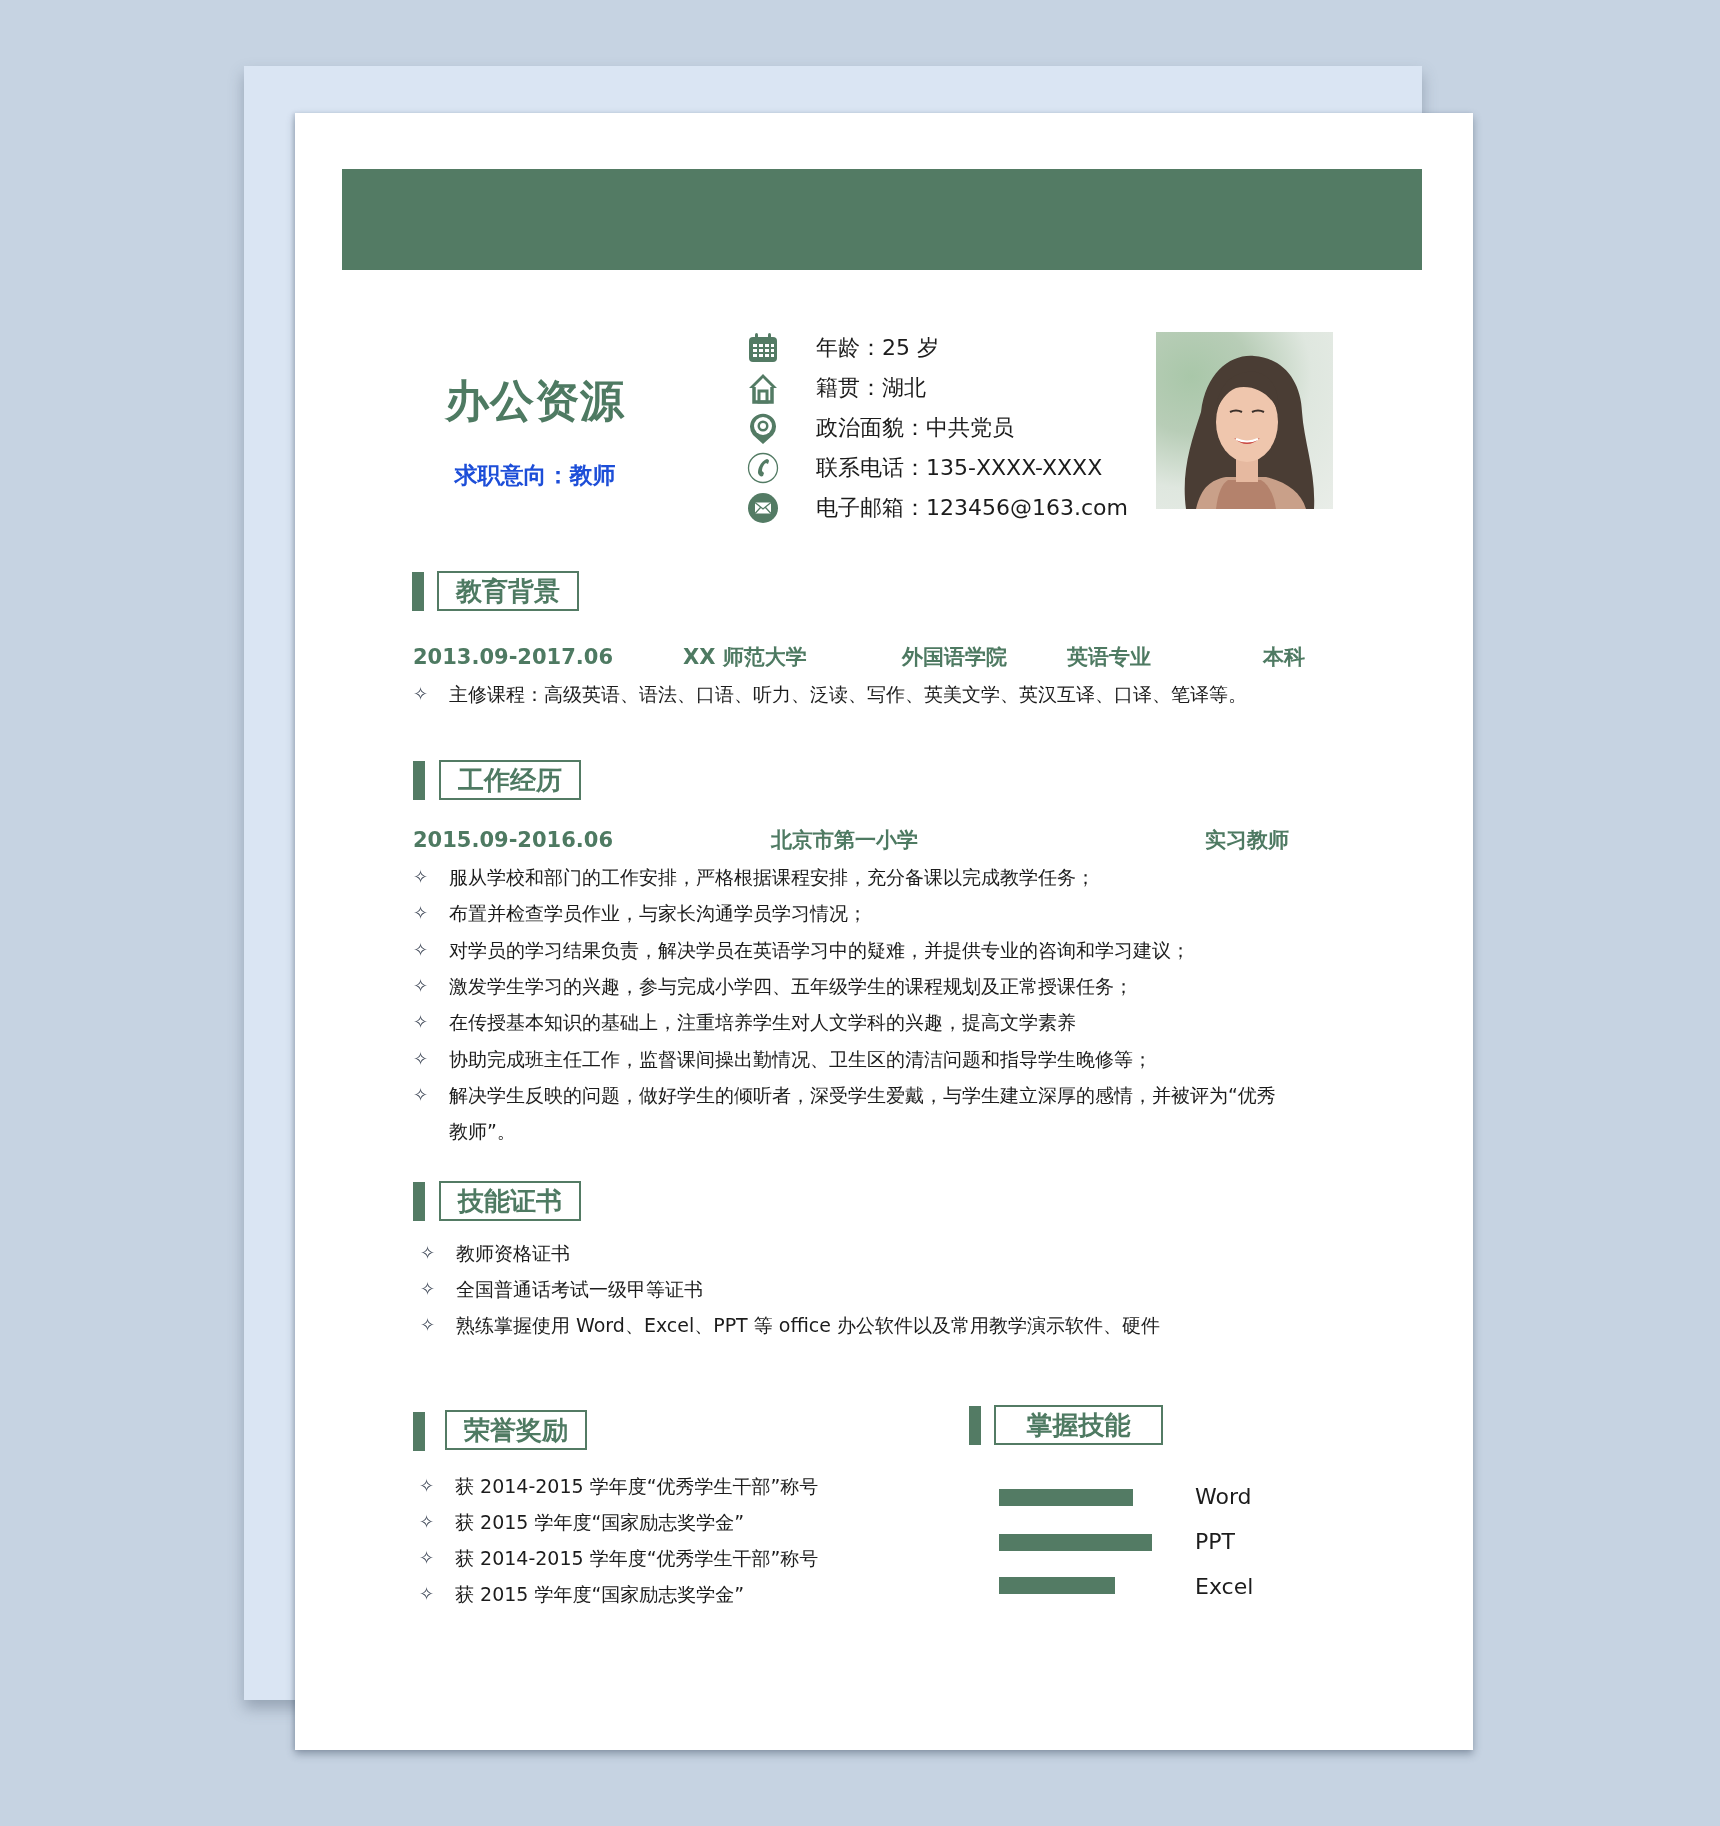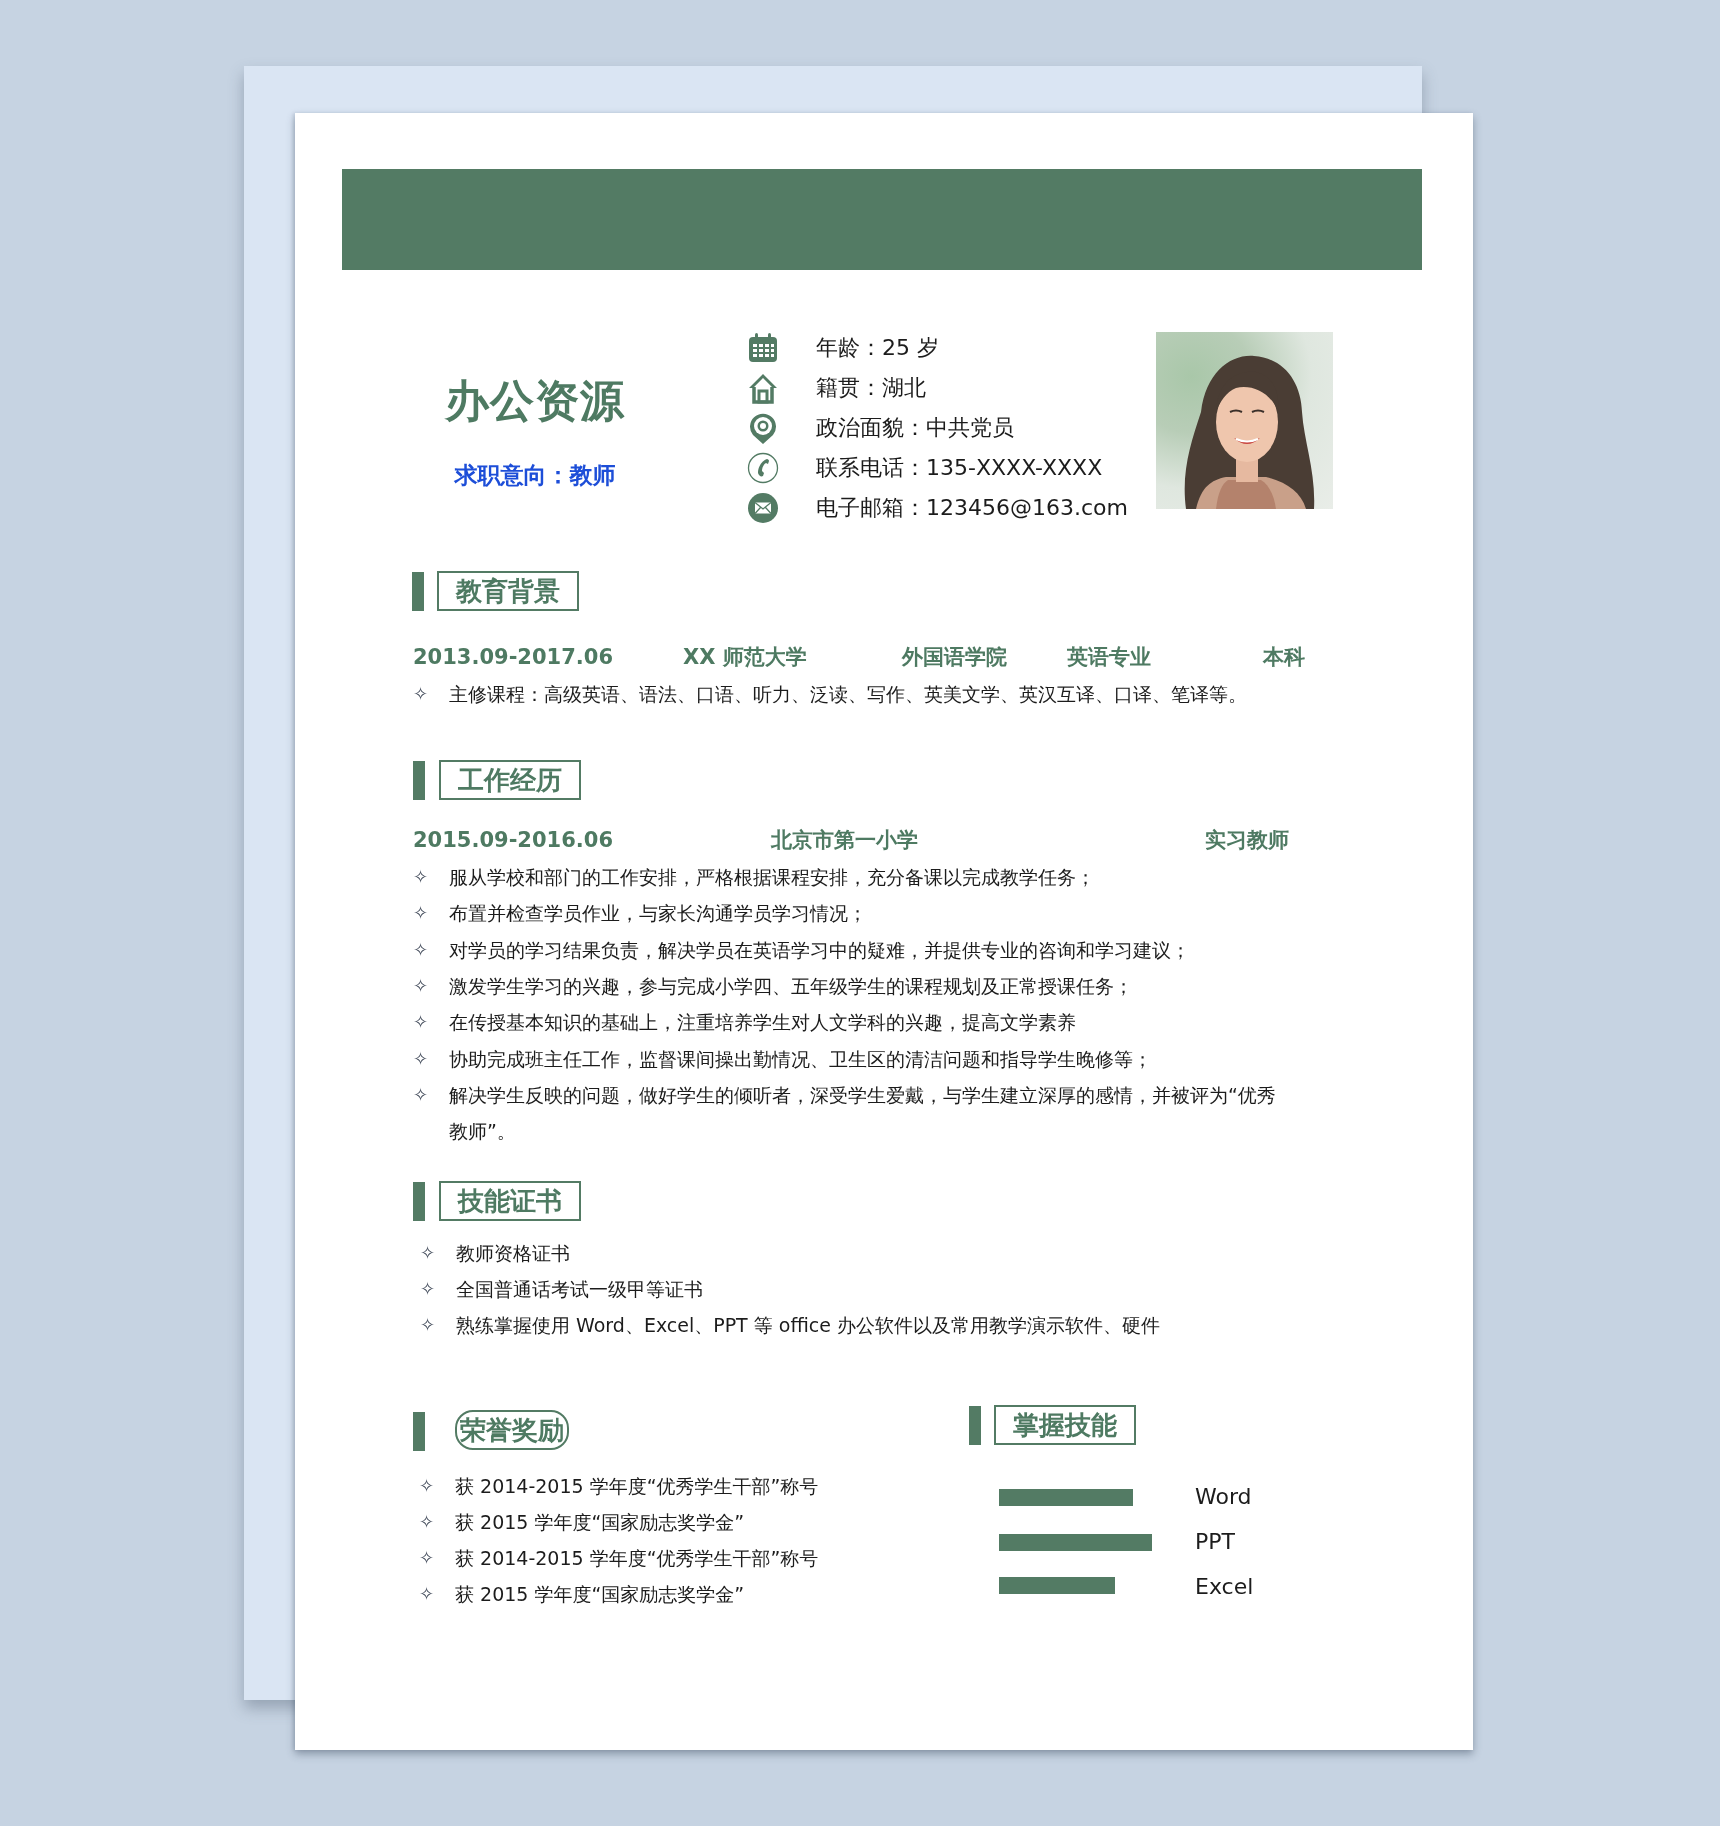--- a/index.html
+++ b/index.html
@@ -199,40 +199,40 @@
 <div class="abs bullet-line" style="left:420px; top:1273px;">
   <span class="bullet">✧</span>
   <span class="btext">全国普通话考试一级甲等证书</span>
 </div>
 <div class="abs bullet-line" style="left:420px; top:1309px;">
   <span class="bullet">✧</span>
   <span class="btext">熟练掌握使用 Word、Excel、PPT 等 office 办公软件以及常用教学演示软件、硬件</span>
 </div>
 
 <div class="abs sec-bar" style="left:413px; top:1412px;"></div>
-<div class="abs sec-box" style="left:455px; top:1410px; width:114px;border-radius:18px;">荣誉奖励</div>
+<div class="abs sec-box" style="left:445px; top:1410px; width:142px;">荣誉奖励</div>
 <div class="abs bullet-line" style="left:419px; top:1470px;">
   <span class="bullet">✧</span>
   <span class="btext">获 2014-2015 学年度“优秀学生干部”称号</span>
 </div>
 <div class="abs bullet-line" style="left:419px; top:1506px;">
   <span class="bullet">✧</span>
   <span class="btext">获 2015 学年度“国家励志奖学金”</span>
 </div>
 <div class="abs bullet-line" style="left:419px; top:1542px;">
   <span class="bullet">✧</span>
   <span class="btext">获 2014-2015 学年度“优秀学生干部”称号</span>
 </div>
 <div class="abs bullet-line" style="left:419px; top:1578px;">
   <span class="bullet">✧</span>
   <span class="btext">获 2015 学年度“国家励志奖学金”</span>
 </div>
 
 <div class="abs sec-bar" style="left:969px; top:1406px;"></div>
-<div class="abs sec-box" style="left:994px; top:1405px; width:142px;">掌握技能</div>
+<div class="abs sec-box" style="left:994px; top:1405px; width:169px;">掌握技能</div>
 
 <div class="abs skill-bar" style="left:999px; top:1489px; width:134px;"></div>
 <div class="abs skill-label" style="left:1195px; top:1482px;">Word</div>
 
 <div class="abs skill-bar" style="left:999px; top:1534px; width:153px;"></div>
 <div class="abs skill-label" style="left:1195px; top:1527px;">PPT</div>
 
 <div class="abs skill-bar" style="left:999px; top:1577px; width:116px;"></div>
 <div class="abs skill-label" style="left:1195px; top:1572px;">Excel</div>
 

